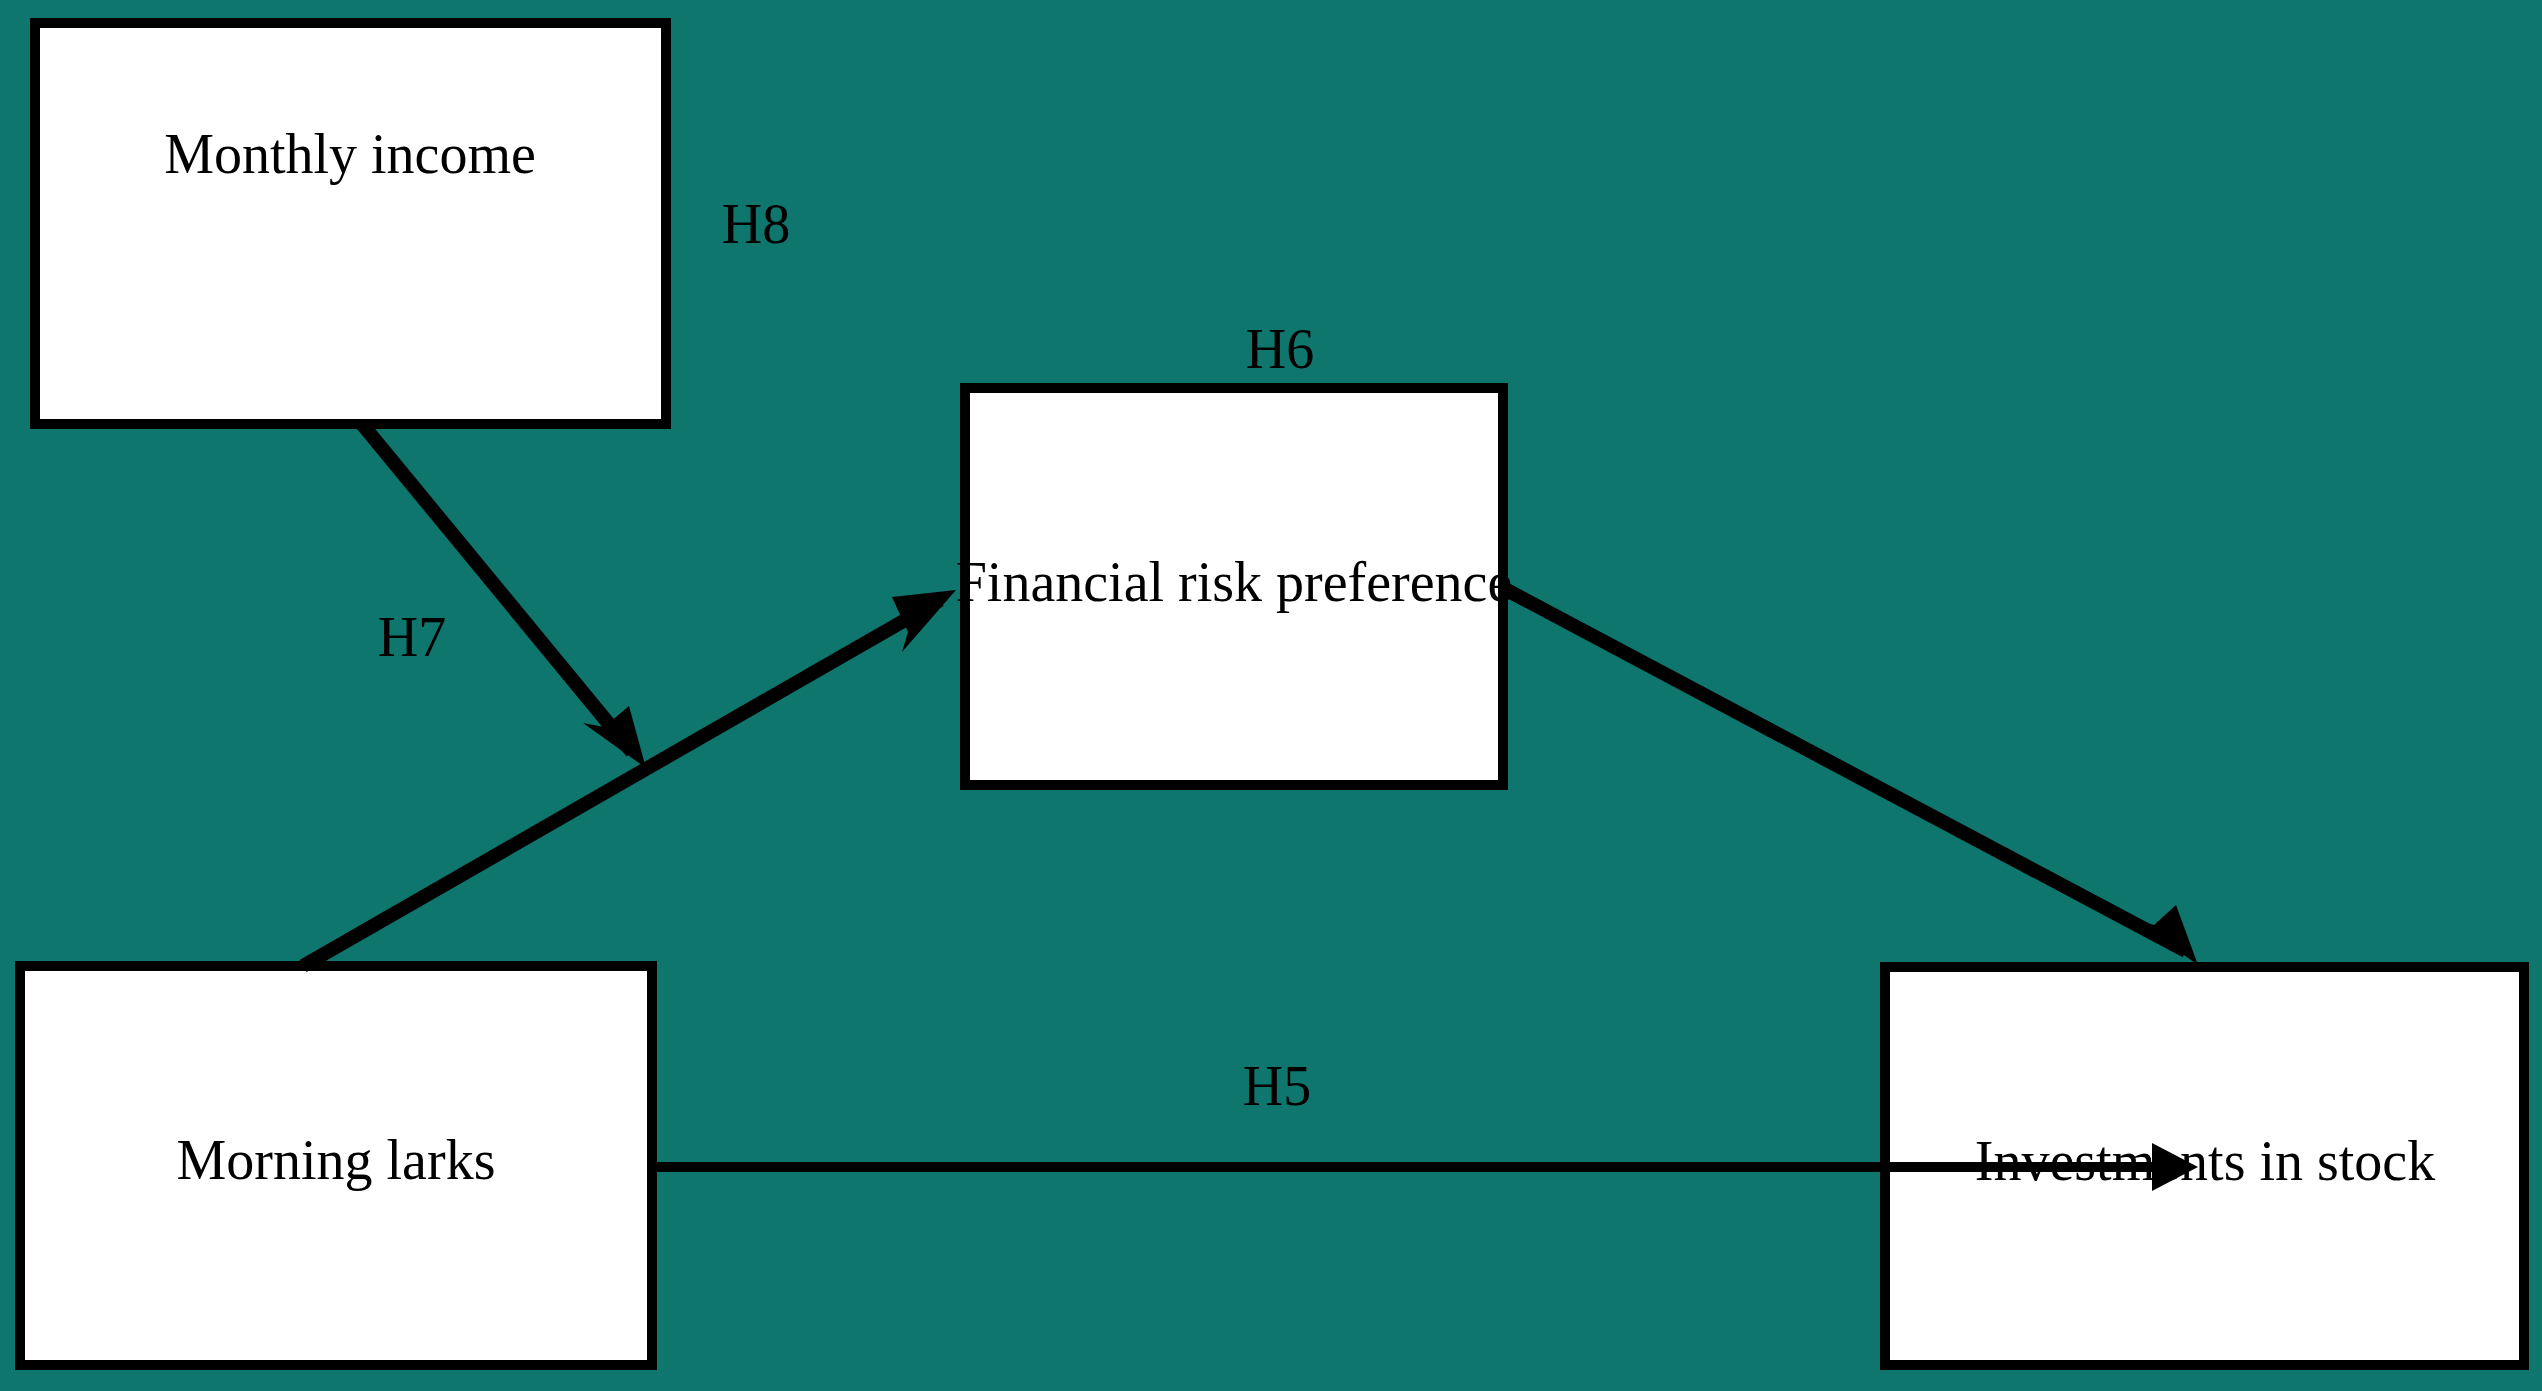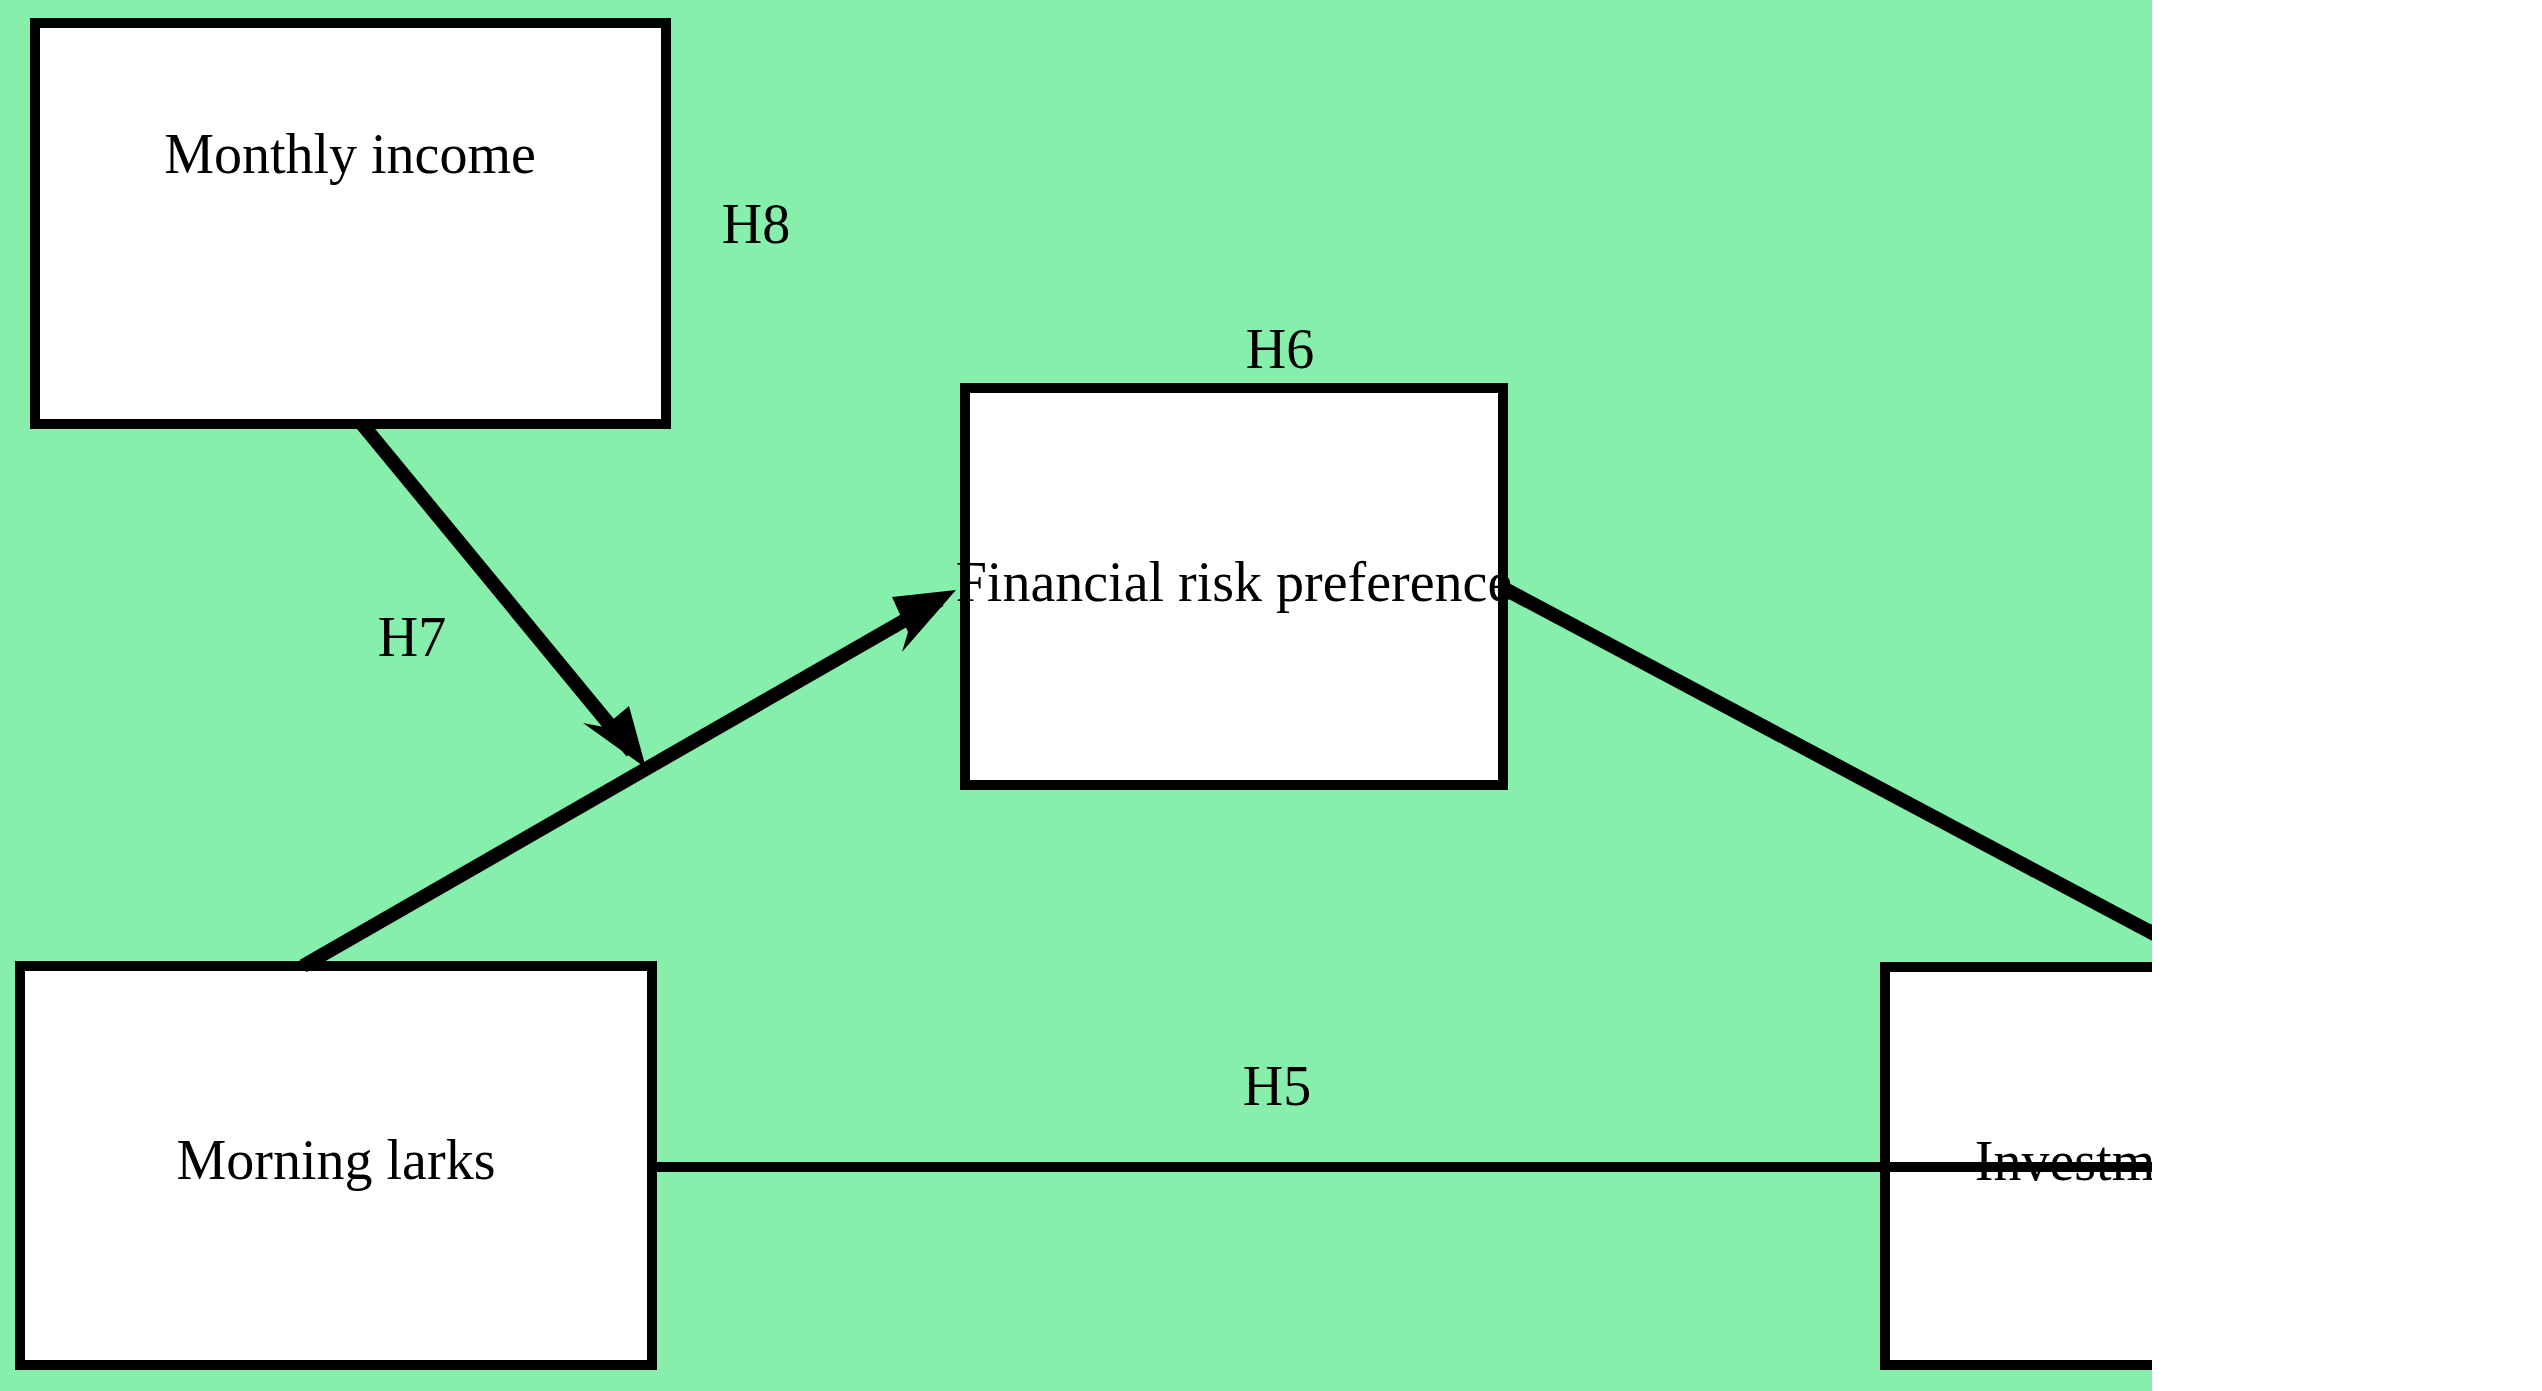--- a/index.html
+++ b/index.html
@@ -6,23 +6,23 @@
   html, body {
     margin: 0;
     padding: 0;
     background: #ffffff;
   }
   body {
     font-family: "Liberation Serif", "DejaVu Serif", serif;
   }
   #diagram-root {
     position: relative;
-    width: 2152px;
+    width: 2542px;
     height: 1391px;
-    background: #86efac;
+    background: #0f766e;
     overflow: hidden;
   }
   #diagram-svg {
     position: absolute;
     left: 0;
     top: 0;
     width: 2542px;
     height: 1391px;
     display: block;
   }

